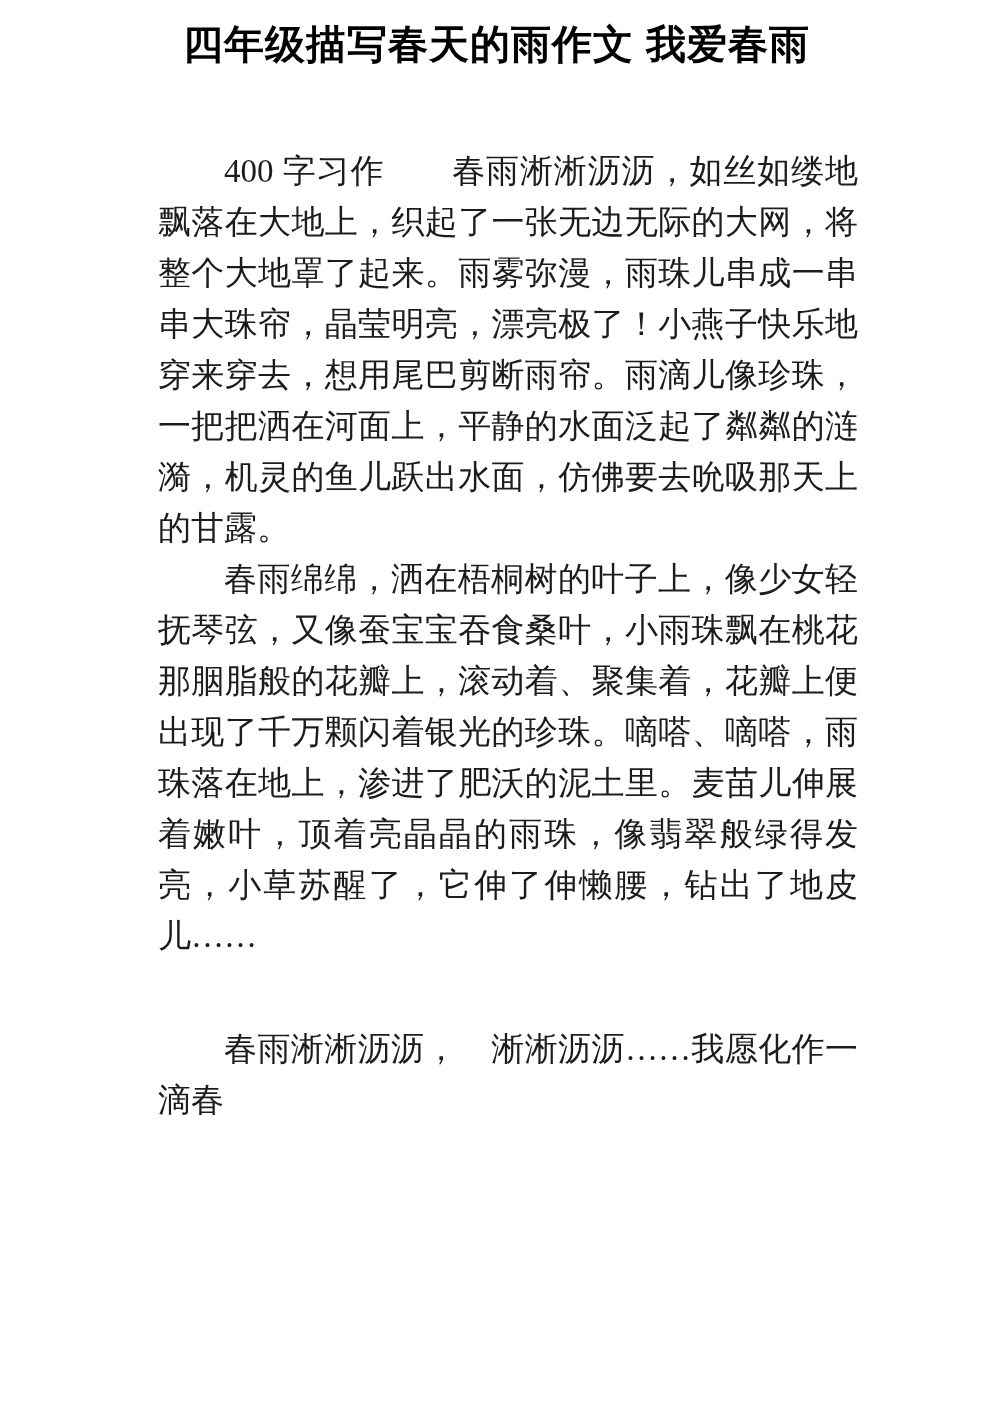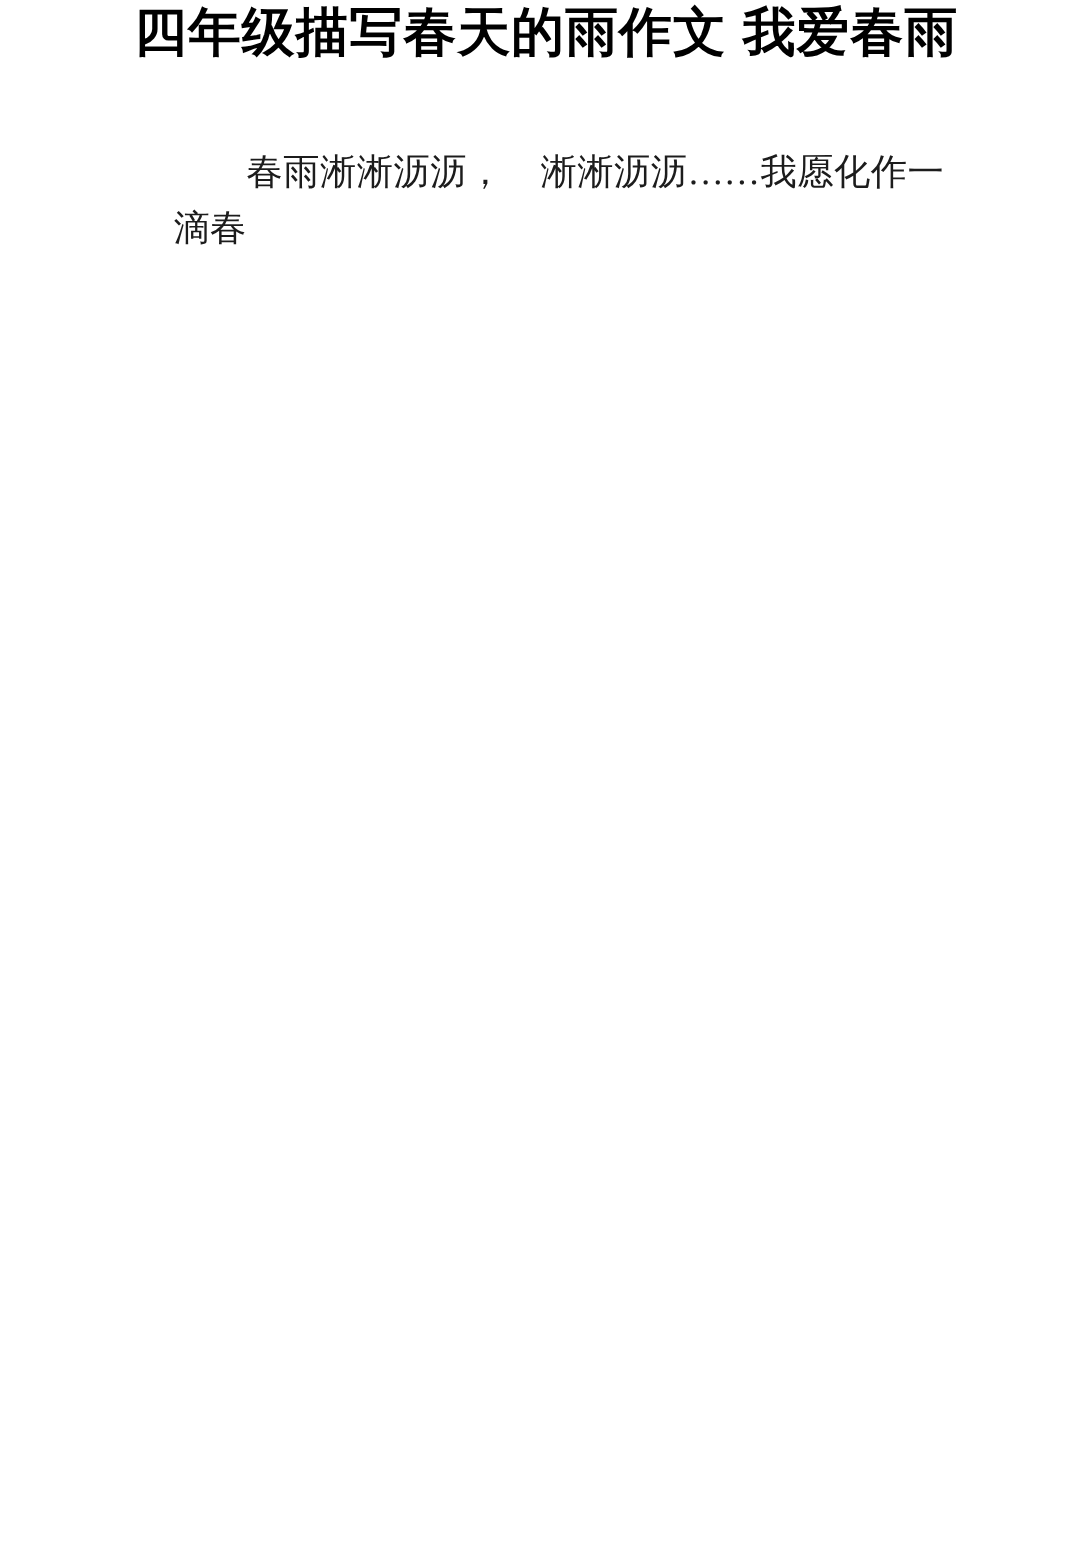--- a/index.html
+++ b/index.html
@@ -8,25 +8,25 @@
     background: #ffffff;
   }
   .page {
     position: relative;
     width: 993px;
     height: 1404px;
     background: #ffffff;
     overflow: hidden;
   }
   .doc-title {
-    margin: 2px;
+    margin: 16px;
     text-align: center;
     font-family: "Liberation Sans", sans-serif;
     font-weight: 700;
-    font-size: 48px;
+    font-size: 40px;
     line-height: 56px;
     letter-spacing: 1px;
     color: #000000;
   }
   .doc-body {
     width: 700px;
     margin: 74px 0 0 158px;
     font-family: "Liberation Serif", "DejaVu Serif", serif;
     font-size: 33px;
     line-height: 51px;
@@ -43,15 +43,17 @@
     margin-top: 62px;
   }
 </style>
 </head>
 <body>
 
 <div class="page">
   <h1 class="doc-title">四年级描写春天的雨作文 我爱春雨</h1>
 
   <div class="doc-body">
+    <p>400 字习作　　春雨淅淅沥沥，如丝如缕地飘落在大地上，织起了一张无边无际的大网，将整个大地罩了起来。雨雾弥漫，雨珠儿串成一串串大珠帘，晶莹明亮，漂亮极了！小燕子快乐地穿来穿去，想用尾巴剪断雨帘。雨滴儿像珍珠，一把把洒在河面上，平静的水面泛起了粼粼的涟漪，机灵的鱼儿跃出水面，仿佛要去吮吸那天上的甘露。</p>
+    <p>春雨绵绵，洒在梧桐树的叶子上，像少女轻抚琴弦，又像蚕宝宝吞食桑叶，小雨珠飘在桃花那胭脂般的花瓣上，滚动着、聚集着，花瓣上便出现了千万颗闪着银光的珍珠。嘀嗒、嘀嗒，雨珠落在地上，渗进了肥沃的泥土里。麦苗儿伸展着嫩叶，顶着亮晶晶的雨珠，像翡翠般绿得发亮，小草苏醒了，它伸了伸懒腰，钻出了地皮儿……</p>
     <p class="para-last">春雨淅淅沥沥，　淅淅沥沥……我愿化作一滴春</p>
   </div>
 </div>
 
 </body></html>

